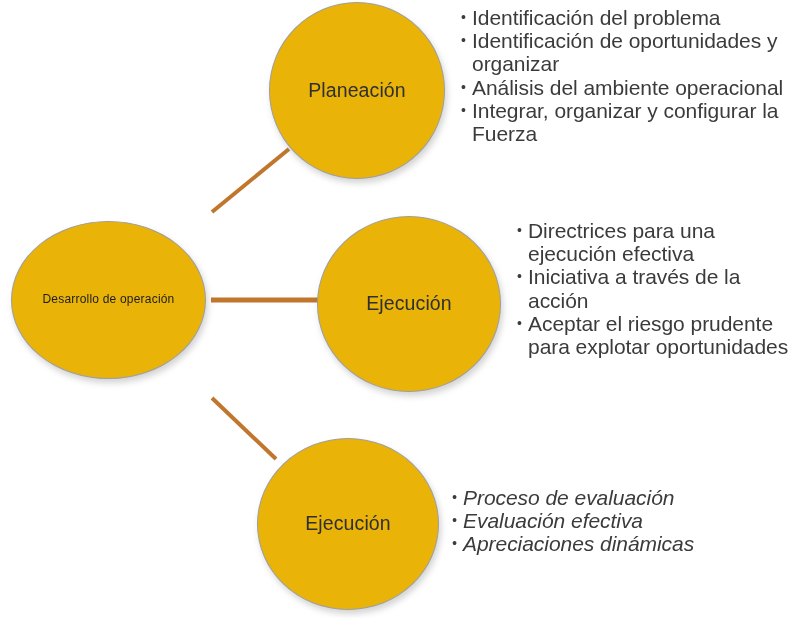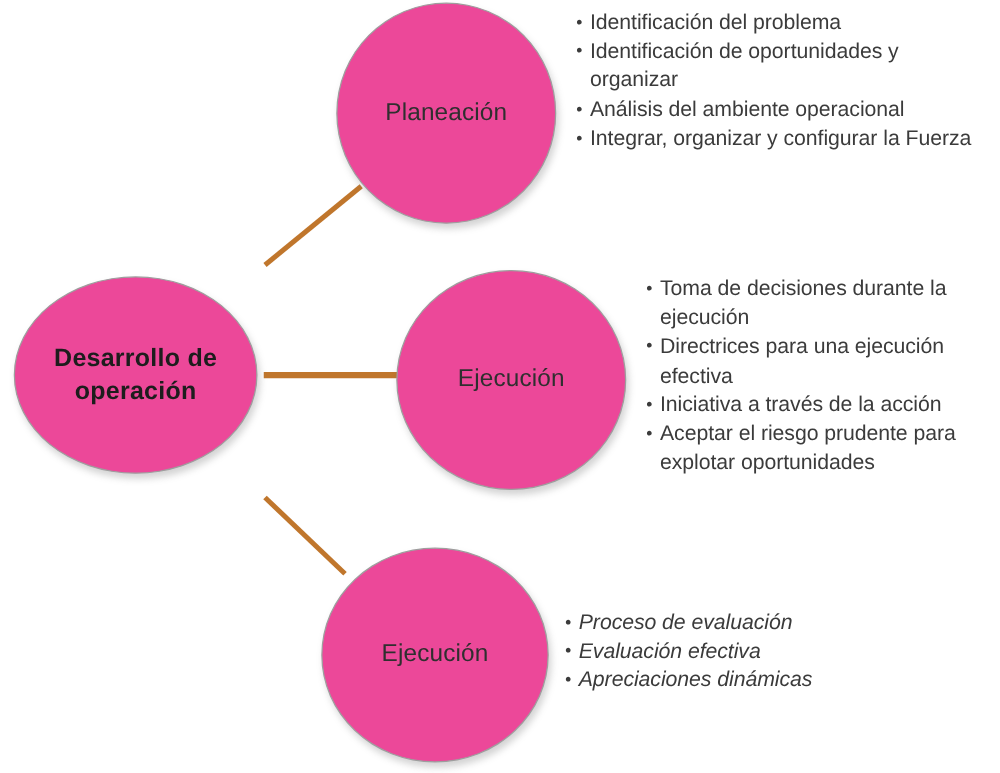--- a/index.html
+++ b/index.html
@@ -31,38 +31,38 @@
     width: 800px;
     height: 618px;
     pointer-events: none;
   }
 
   
   .node-circle {
     position: absolute;
     box-sizing: border-box;
     border-radius: 50%;
-    background: #ec4899;
+    background: #eab308;
     border: 1.3px solid #9e9e9e;
     box-shadow: 2px 4px 6px rgba(120,120,120,0.33);
     display: flex;
     align-items: center;
     justify-content: center;
     text-align: center;
   }
   .node-label {
     font-size: 19.5px;
     line-height: 1.32;
     color: #2f2f2f;
     letter-spacing: 0.1px;
     padding: 0 14px;
   }
   .node-label.is-bold {
-    font-weight: bold;
-    font-size: 20px;
+    font-weight: normal;
+    font-size: 12px;
     color: #1d1d1d;
     letter-spacing: 0.2px;
   }
 
   #circle-central {
     left: 11px;
     top: 221px;
     width: 195px;
     height: 158px;
   }
@@ -88,21 +88,21 @@
   
   .bullet-list {
     position: absolute;
     margin: 0;
     padding: 0;
     list-style: none;
   }
   .bullet-item {
     position: relative;
     padding-left: 11px;
-    font-size: 17px;
+    font-size: 21px;
     line-height: 23.2px;
     color: #3b3b3b;
     letter-spacing: -0.05px;
   }
   .bullet-item::before {
     content: "\2022";
     position: absolute;
     left: 0;
     top: 0;
     font-size: 14px;
@@ -155,21 +155,20 @@
   </div>
 
   <ul class="bullet-list" id="list-planeacion">
     <li class="bullet-item">Identificación del problema</li>
     <li class="bullet-item">Identificación de oportunidades y organizar</li>
     <li class="bullet-item">Análisis del ambiente operacional</li>
     <li class="bullet-item">Integrar, organizar y configurar la Fuerza</li>
   </ul>
 
   <ul class="bullet-list" id="list-ejecucion">
-    <li class="bullet-item">Toma de decisiones durante la ejecución</li>
     <li class="bullet-item">Directrices para una ejecución efectiva</li>
     <li class="bullet-item">Iniciativa a través de la acción</li>
     <li class="bullet-item">Aceptar el riesgo prudente para explotar oportunidades</li>
   </ul>
 
   <ul class="bullet-list" id="list-evaluacion">
     <li class="bullet-item">Proceso de evaluación</li>
     <li class="bullet-item">Evaluación efectiva</li>
     <li class="bullet-item">Apreciaciones dinámicas</li>
   </ul>

